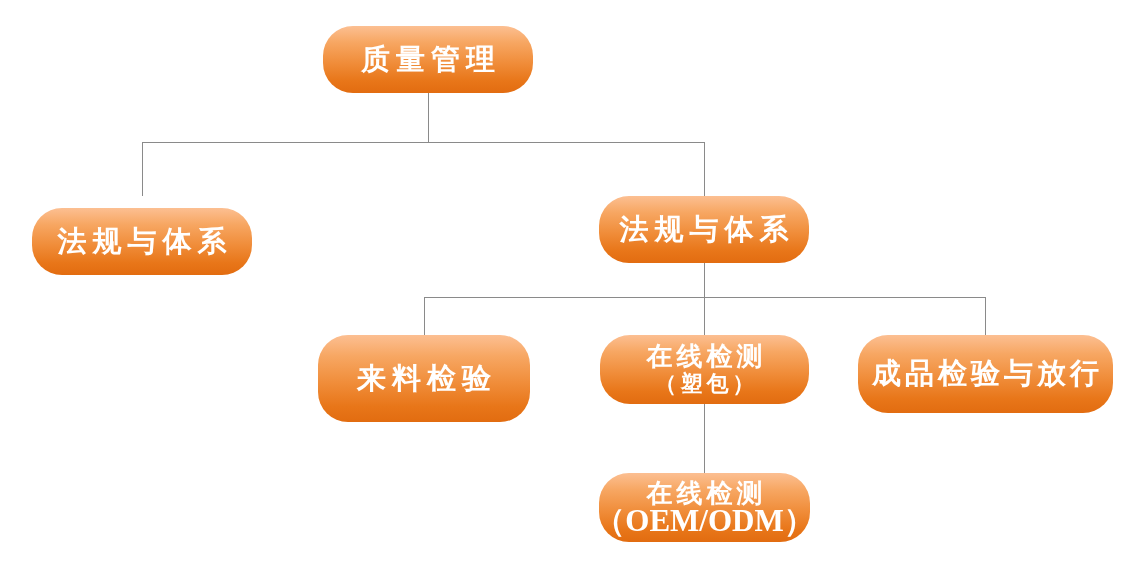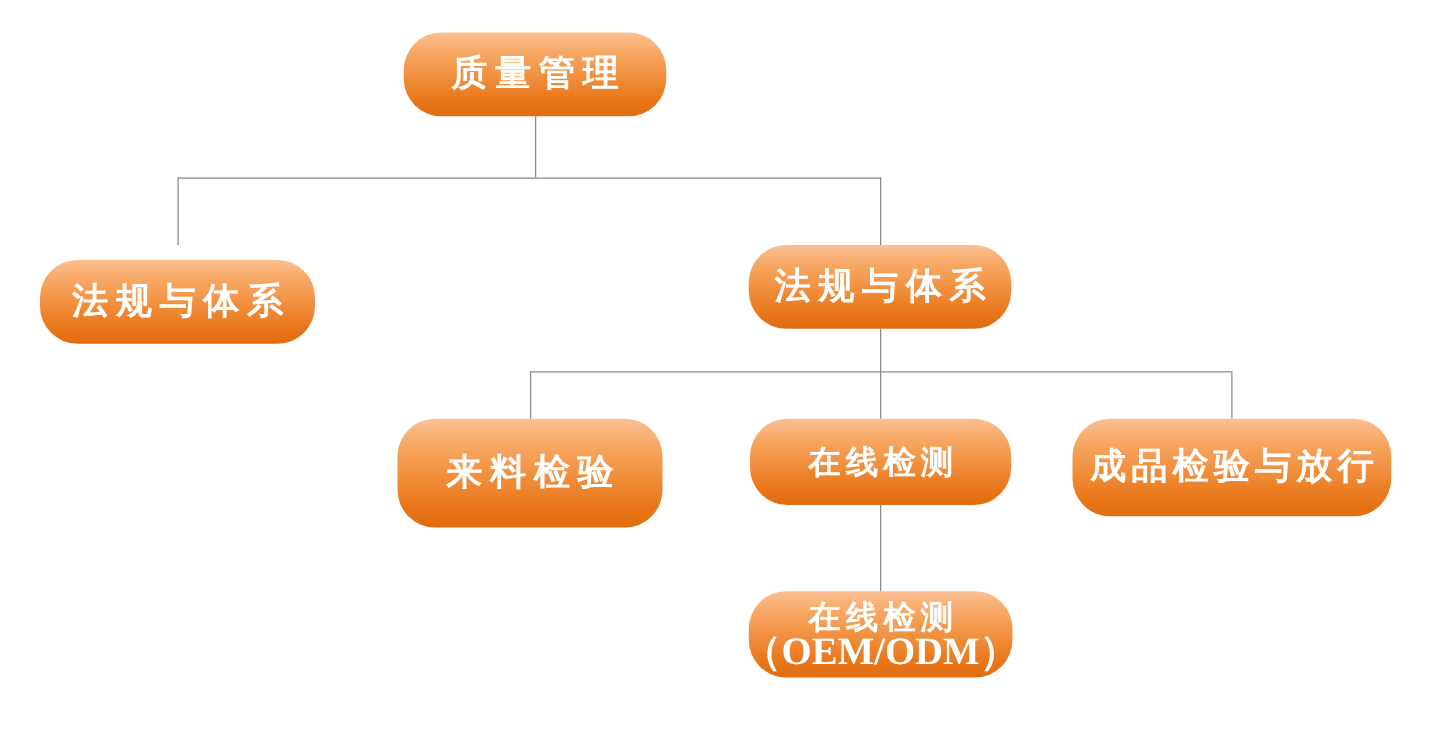--- a/index.html
+++ b/index.html
@@ -113,20 +113,21 @@
   <div class="node" id="node-c">
     <span class="lbl">法规与体系</span>
   </div>
 
   <div class="node" id="node-d">
     <span class="lbl">来料检验</span>
   </div>
 
   <div class="node two-line" id="node-e">
     <span class="lbl">在线检测</span>
+    <span class="sub">（塑包）</span>
   </div>
 
   <div class="node wide" id="node-f">
     <span class="lbl">成品检验与放行</span>
   </div>
 
   <div class="node two-line" id="node-g">
     <span class="lbl">在线检测</span>
     <span class="sub latin">（OEM/ODM）</span>
   </div>

